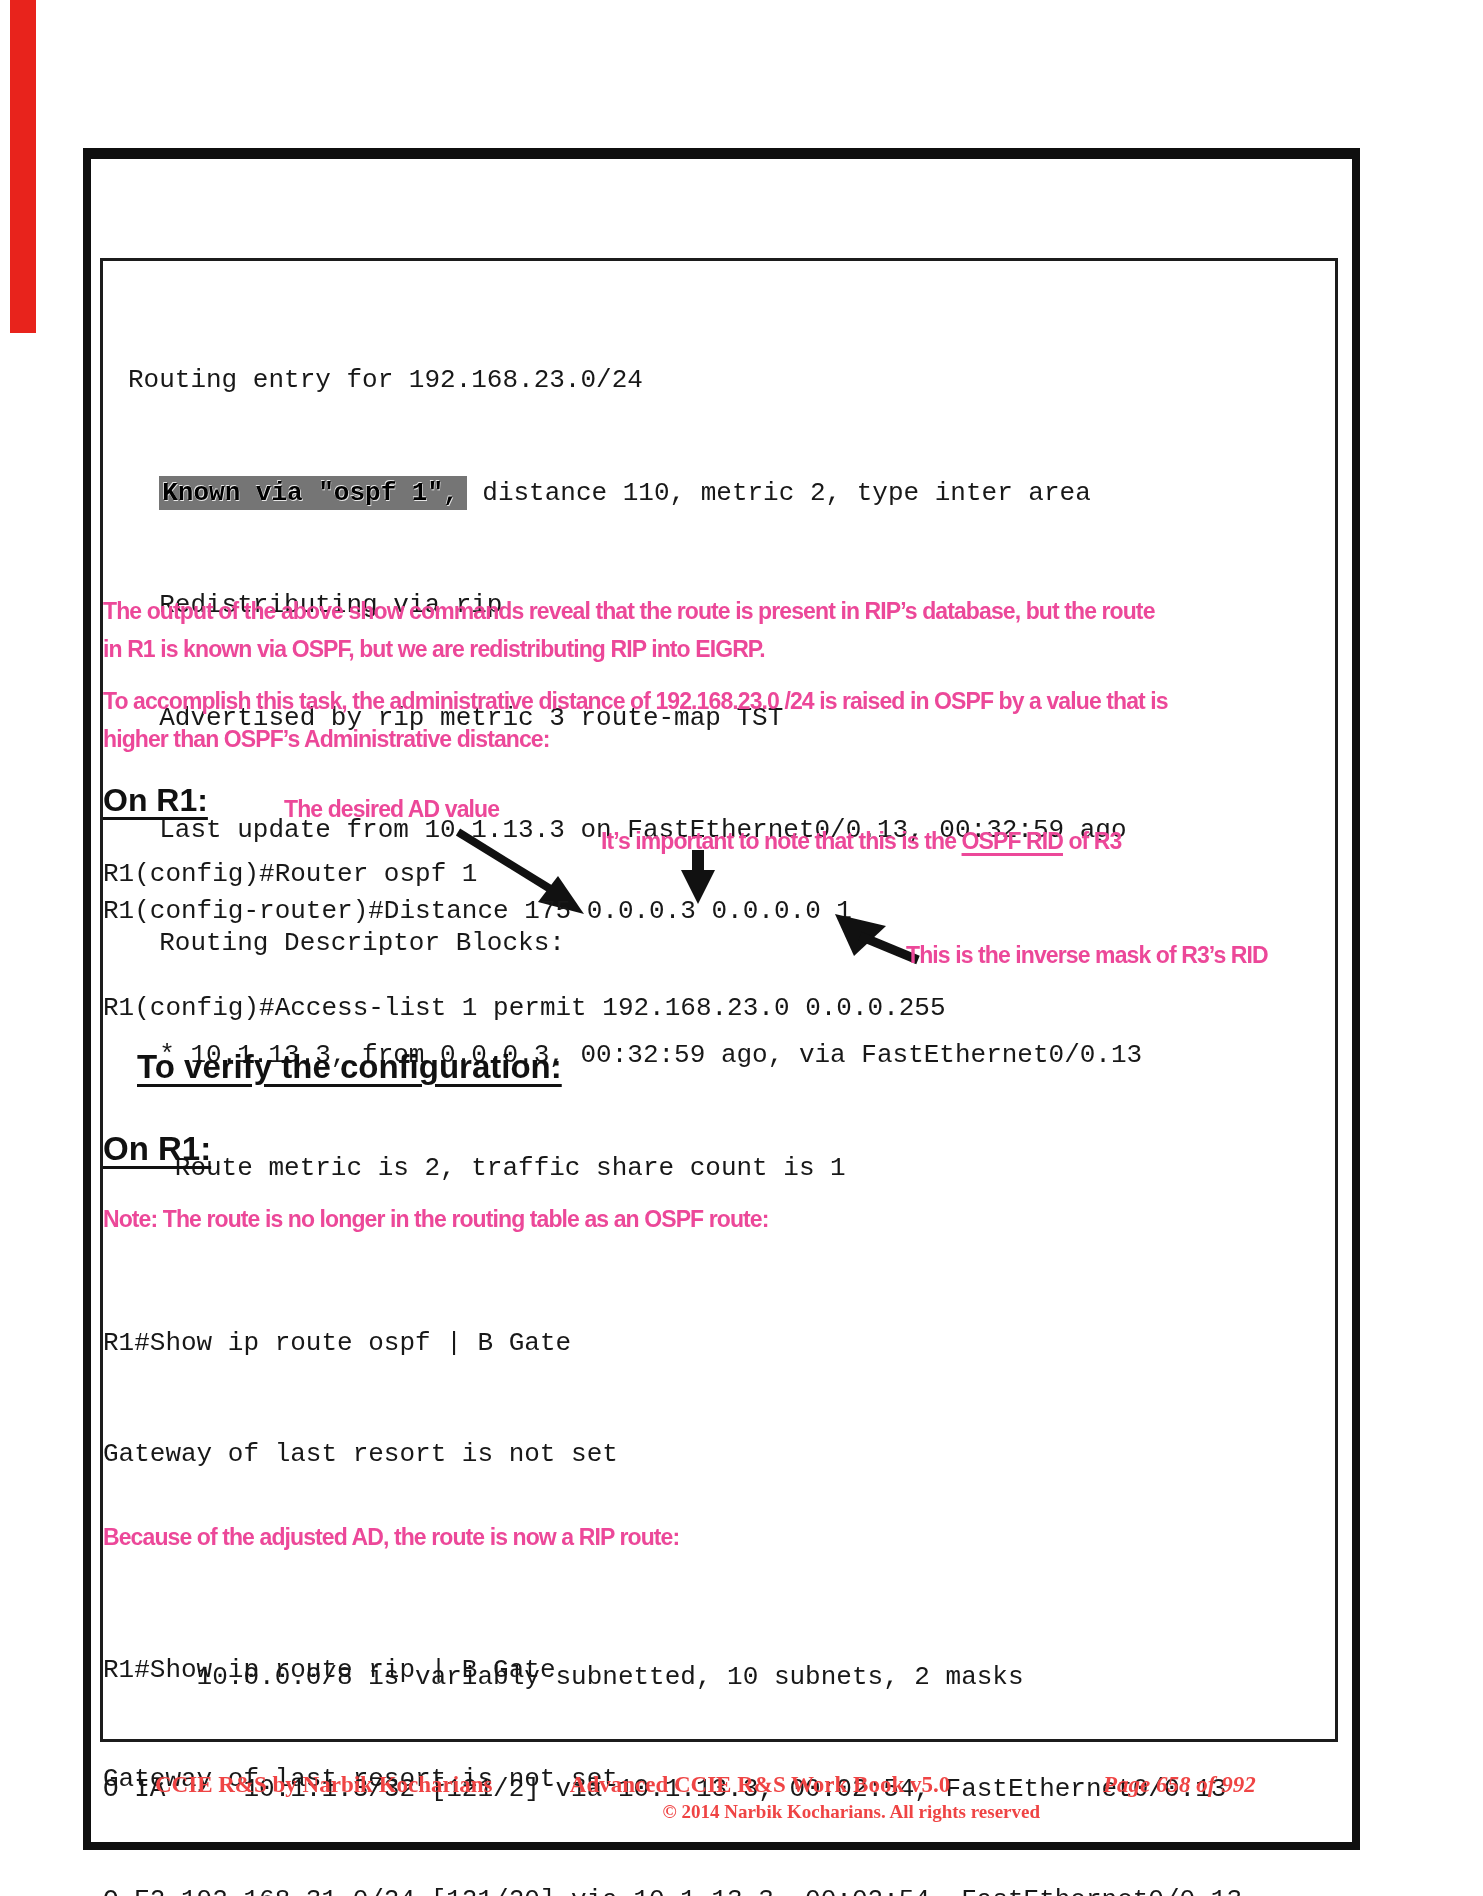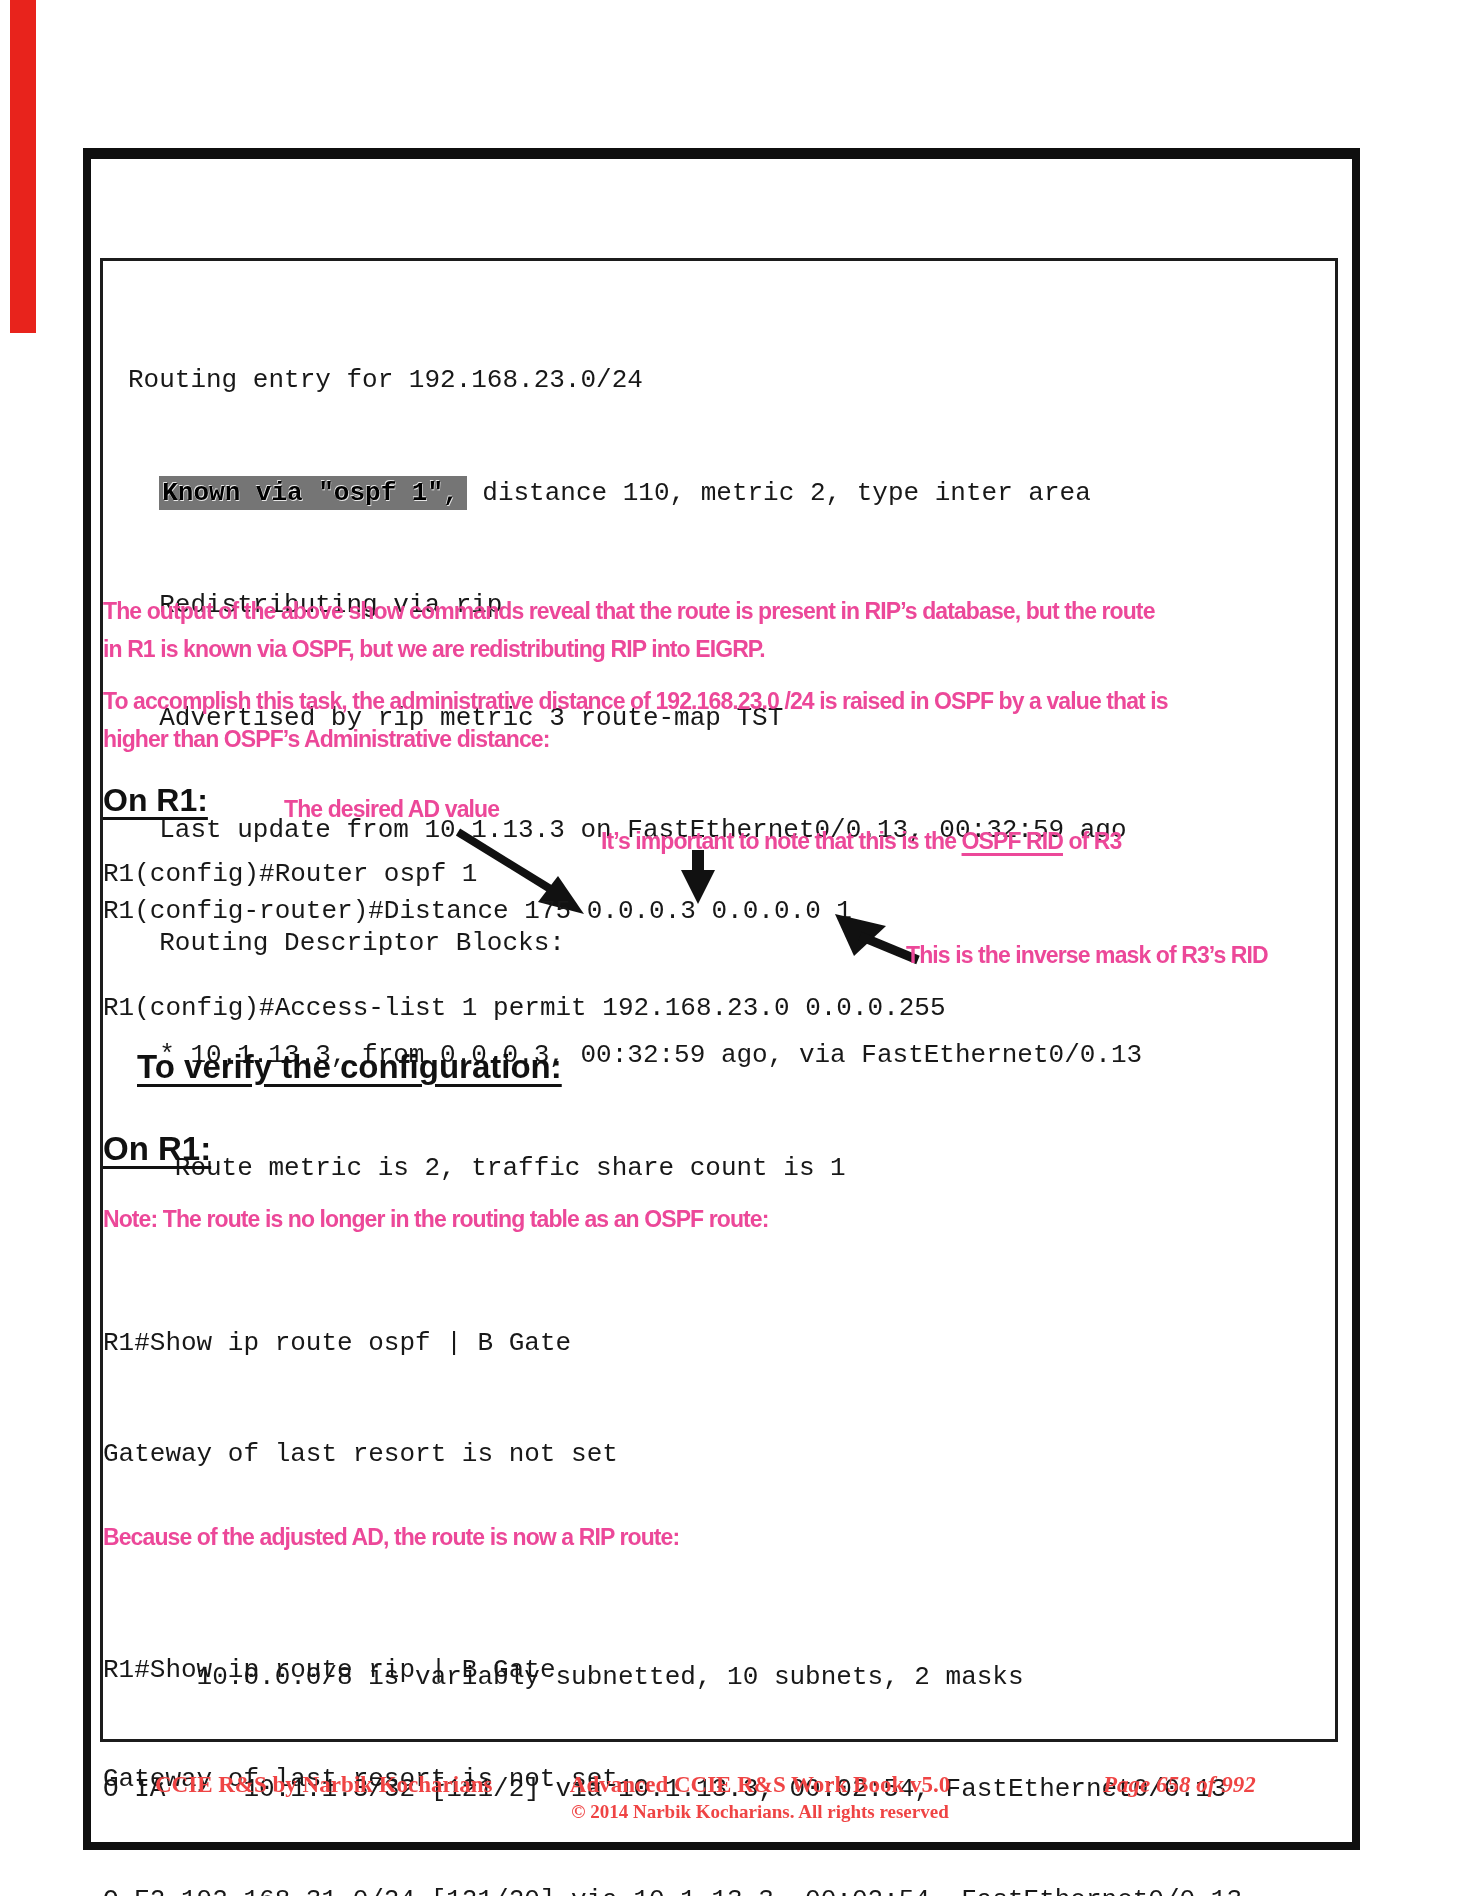--- a/index.html
+++ b/index.html
@@ -41,21 +41,21 @@
   #show-ospf{left:103px;top:1250px;}
   #show-ospf .oline{height:36.4px;}
   #because{left:103px;top:1518px;}
   #show-rip{left:103px;top:1578px;}
   #show-rip .oline{height:34.4px;line-height:34.4px;}
 
   .footer{font-family:"Liberation Serif",serif;font-weight:bold;color:#ef4444;}
   #footer-author{left:155px;top:1772px;font-size:23px;}
   #footer-center{left:480px;top:1772px;width:560px;text-align:center;}
   #footer-book{font-size:23px;}
-  #footer-copy{font-size:19px;margin-top:3px;}
+  #footer-copy{font-size:19px;margin-top:3px;text-align:right;}
   #footer-page{left:1103px;top:1772px;font-size:23px;font-style:italic;}
 
   svg{display:block;}
 </style>
 </head>
 <body>
 
 <div id="red-bar" class="abs"></div>
 <div id="outer-border" class="abs"></div>
 <div id="inner-box" class="abs"></div>

